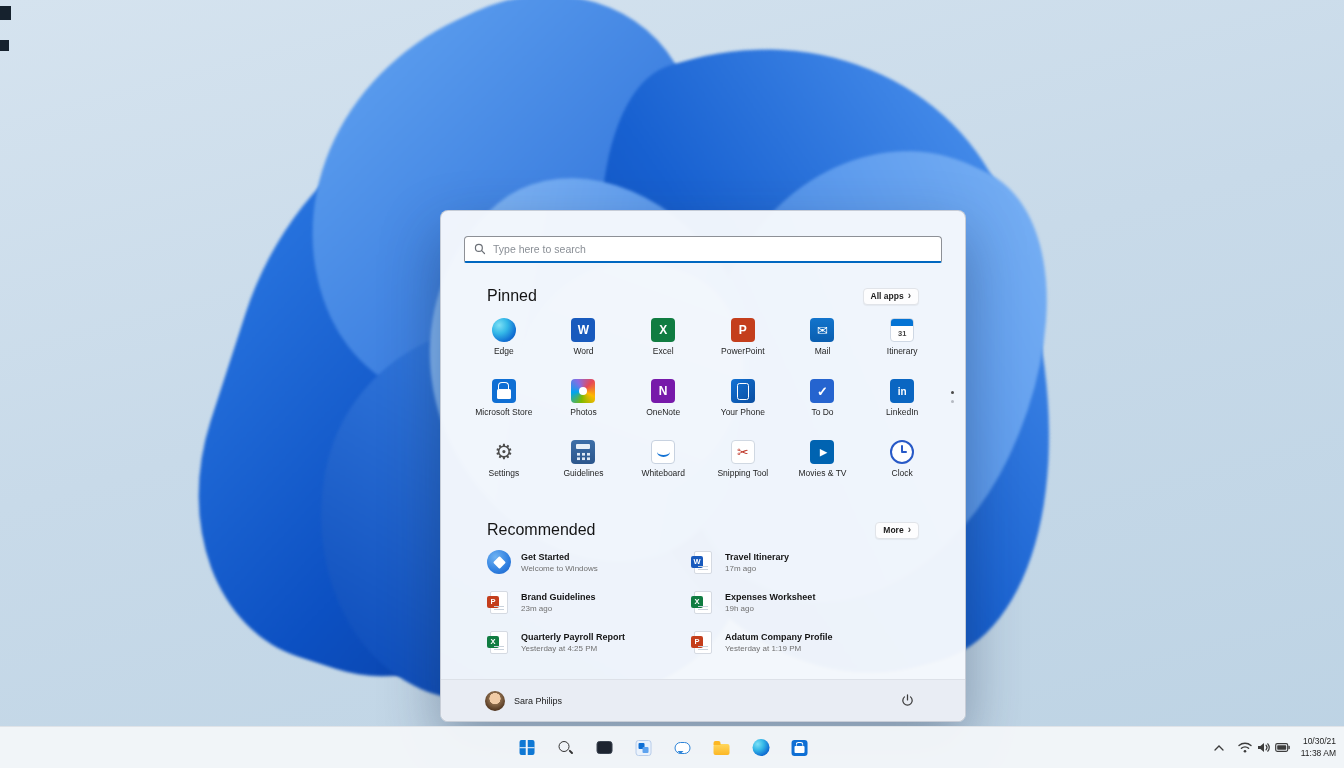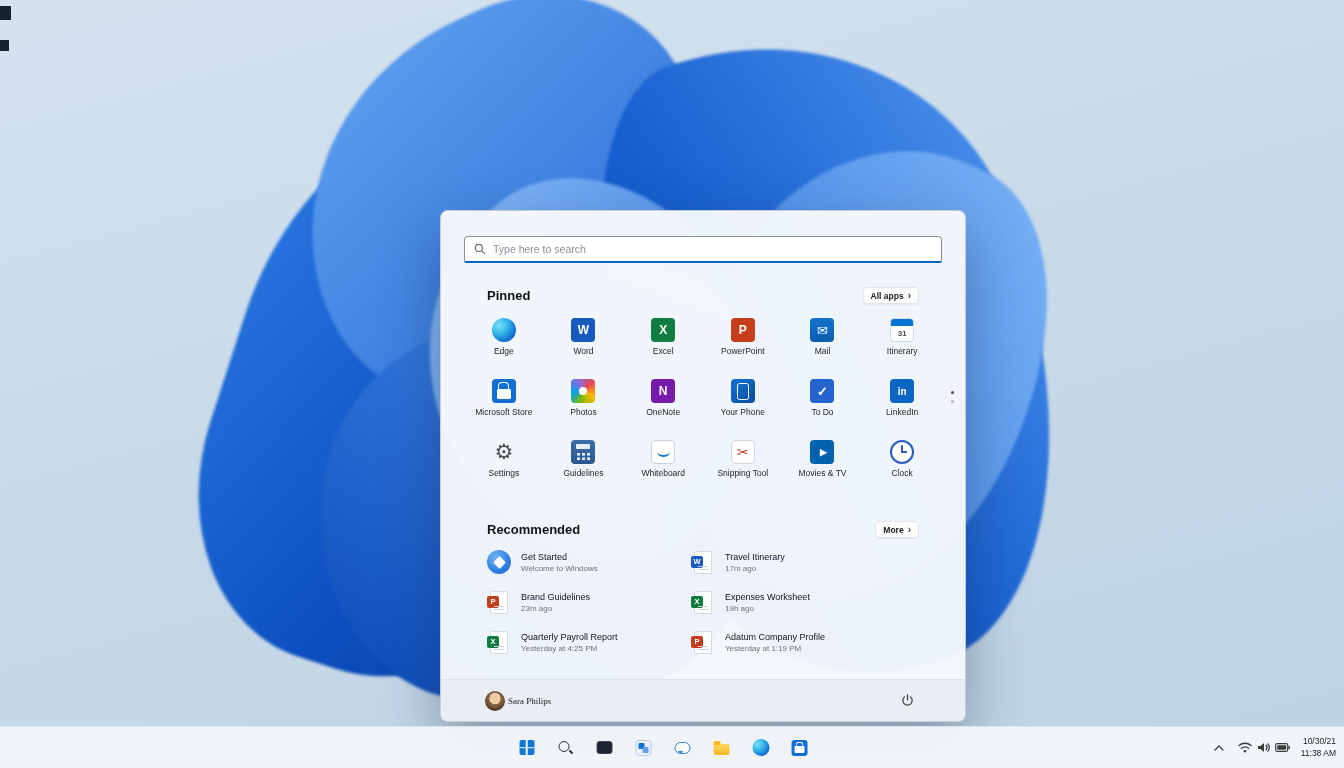--- a/index.html
+++ b/index.html
@@ -27,21 +27,21 @@
 
   .search-wrap { position:absolute; left:23px; right:23px; top:25px; height:27px;
     background:#fff; border:1px solid #8d9096; border-bottom:2px solid #0067c0;
     border-radius:4px 4px 2px 2px; display:flex; align-items:center; padding:0 9px; gap:7px; }
   .search-wrap input { border:none; outline:none; flex:1; font-size:10.5px; color:#333; background:transparent; font-family:inherit; }
   .search-wrap input::placeholder { color:#8a8f96; }
 
   .section-row { position:absolute; left:46px; right:46px; display:flex; align-items:center; justify-content:space-between; }
   .row-pinned { top:76px; }
   .row-rec { top:310px; }
-  .section-title { font-size:13px; font-weight:700; color:#141414; }
+  .section-title { font-size:16px; font-weight:400; color:#141414; }
   .pill { display:flex; align-items:center; gap:4px; font-family:inherit; font-size:8.5px; font-weight:600; color:#1b1b1b;
     background:#fdfdfe; border:1px solid #e1e4e9; border-radius:4px; padding:2.5px 7px;
     box-shadow:0 1px 1px rgba(0,0,0,0.05); cursor:pointer; }
   .pill .chev::after { content:"›"; font-size:10px; color:#444; line-height:1; }
 
   .app-grid { position:absolute; left:23px; right:23px; top:104px; display:grid;
     grid-template-columns:repeat(6,1fr); grid-auto-rows:61px; }
   .tile { display:flex; flex-direction:column; align-items:center; padding-top:3px; gap:5px; border-radius:4px; cursor:pointer; }
   .app-label { font-size:8.5px; color:#1f1f1f; text-align:center; line-height:1.15; max-width:64px; }
 
@@ -89,27 +89,27 @@
   .r-start::after { content:""; width:9px; height:9px; background:#fff; transform:rotate(45deg); border-radius:1px; }
   .r-doc { width:18px; height:23px; background:#fff; border:1px solid #d5dae2; border-radius:2px; position:relative; margin:0 3px; }
   .r-doc::after { content:""; position:absolute; left:3px; right:3px; top:14px; height:6px;
     background:repeating-linear-gradient(#c9d2dc 0 1px,transparent 1px 3px); }
   .badge { position:absolute; left:-4px; top:4px; width:12px; height:12px; border-radius:2px; color:#fff;
     font-size:7.5px; font-weight:bold; display:flex; align-items:center; justify-content:center; }
   .badge-word { background:#185abd; } .badge-word::after { content:"W"; }
   .badge-ppt { background:#c43e1c; } .badge-ppt::after { content:"P"; }
   .badge-excel { background:#107c41; } .badge-excel::after { content:"X"; }
   .rec-text { display:flex; flex-direction:column; gap:2px; }
-  .rec-title { font-size:9px; font-weight:400; color:#141414; }
+  .rec-title { font-size:9px; font-weight:700; color:#141414; }
   .rec-sub { font-size:8px; color:#707070; }
 
   .user-bar { position:absolute; left:0; right:0; bottom:0; height:42px; background:#e9edf4;
     border-top:1px solid #dde1e8; border-radius:0 0 8px 8px; display:flex; align-items:center;
     justify-content:space-between; padding:0 46px 0 44px; }
-  .user-btn { display:flex; align-items:center; gap:3px; background:transparent; border:none; cursor:pointer; font-family:Liberation Serif, serif; }
+  .user-btn { display:flex; align-items:center; gap:9px; background:transparent; border:none; cursor:pointer; font-family:Liberation Sans, sans-serif; }
   .avatar { width:20px; height:20px; border-radius:50%; flex:none;
     background:radial-gradient(circle at 50% 38%,#f0cba6 34%,#8a6a4a 36%,#50351f 75%); }
   .user-name { font-size:9px; color:#1a1a1a; }
   .power-btn { background:transparent; border:none; cursor:pointer; display:flex; align-items:center; justify-content:center; width:24px; height:24px; border-radius:4px; }
 
   
   .taskbar { position:absolute; left:0; right:0; bottom:0; height:42px; background:rgba(243,246,249,0.96);
     border-top:1px solid #dfe3e8; }
   .tb-center { position:absolute; left:50%; top:0; bottom:0; transform:translateX(-53%); display:flex; align-items:center; gap:13px; }
   .tb-btn { width:26px; height:26px; border:none; background:transparent; border-radius:4px; display:flex;

